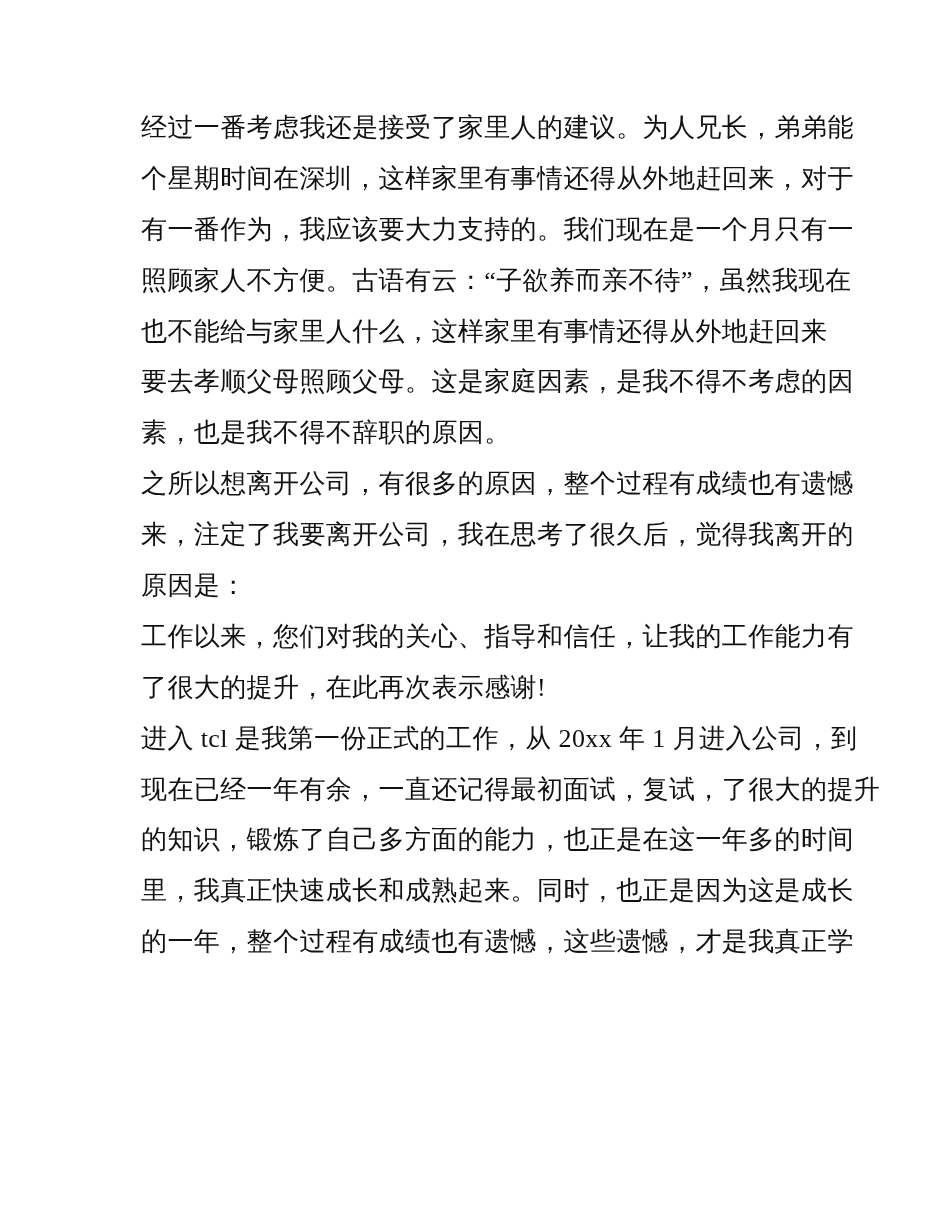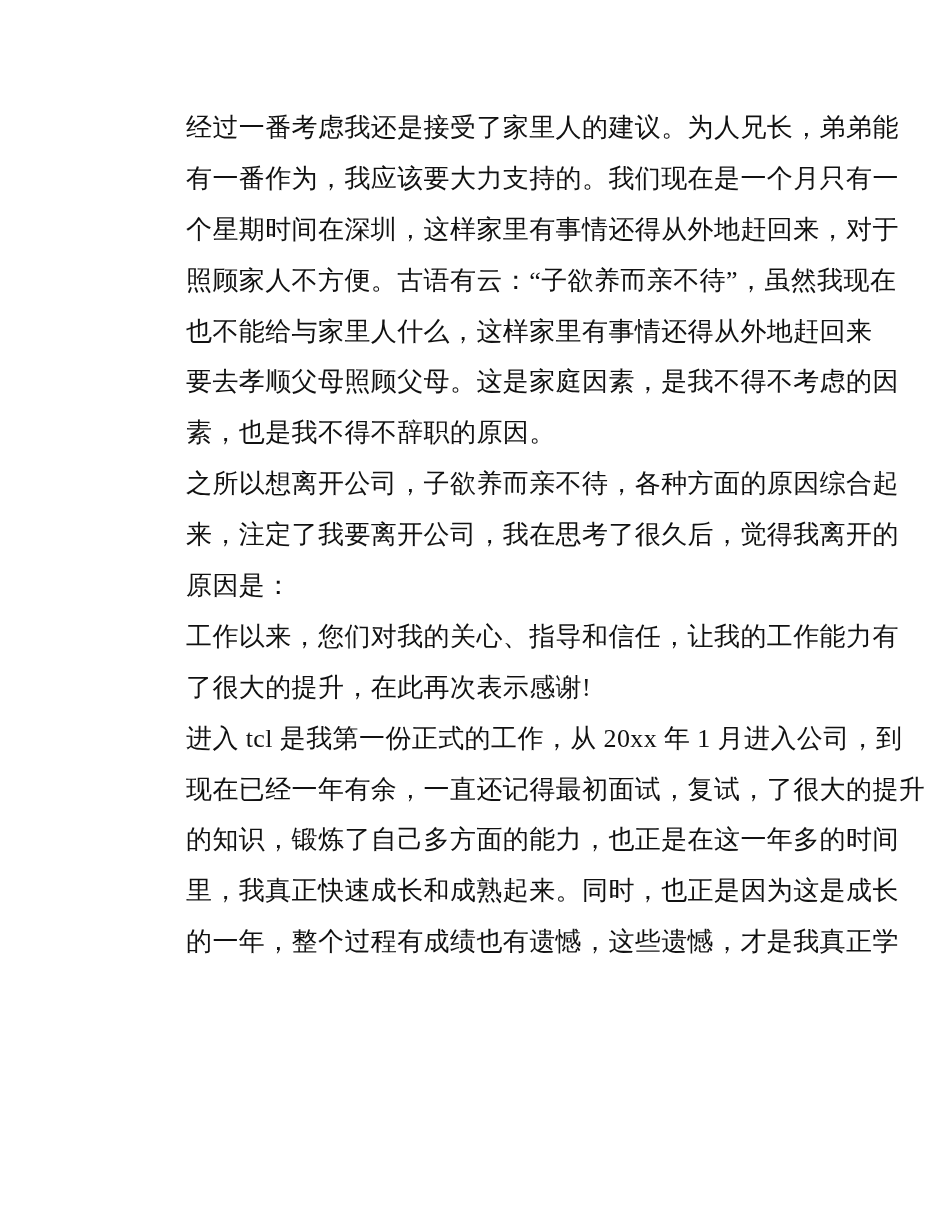--- a/index.html
+++ b/index.html
@@ -21,49 +21,48 @@
       top: 0;
       width: 950px;
       height: 1229px;
       background: #ffffff;
     }
     .body-text {
       position: absolute;
       left: 141px;
       top: 103px;
       width: 680px;
-      margin-left: 45px;
     }
     .line {
       display: block;
       height: 50.9px;
       line-height: 50.9px;
       font-size: 26px;
       white-space: nowrap;
       letter-spacing: 0.4px;
     }
   </style>
 </head>
 <body>
 
 <div class="page">
   <div class="body-text">
 
     <div>
       <span class="line">经过一番考虑我还是接受了家里人的建议。为人兄长，弟弟能</span>
+      <span class="line">个星期时间在深圳，这样家里有事情还得从外地赶回来，对于</span>
       <span class="line">有一番作为，我应该要大力支持的。我们现在是一个月只有一</span>
-      <span class="line">个星期时间在深圳，这样家里有事情还得从外地赶回来，对于</span>
       <span class="line">照顾家人不方便。古语有云：“子欲养而亲不待”，虽然我现在</span>
       <span class="line">也不能给与家里人什么，这样家里有事情还得从外地赶回来</span>
       <span class="line">要去孝顺父母照顾父母。这是家庭因素，是我不得不考虑的因</span>
       <span class="line">素，也是我不得不辞职的原因。</span>
     </div>
 
     <div>
-      <span class="line">之所以想离开公司，子欲养而亲不待，各种方面的原因综合起</span>
+      <span class="line">之所以想离开公司，有很多的原因，整个过程有成绩也有遗憾</span>
       <span class="line">来，注定了我要离开公司，我在思考了很久后，觉得我离开的</span>
       <span class="line">原因是：</span>
     </div>
 
     <div>
       <span class="line">工作以来，您们对我的关心、指导和信任，让我的工作能力有</span>
       <span class="line">了很大的提升，在此再次表示感谢!</span>
     </div>
 
     <div>

